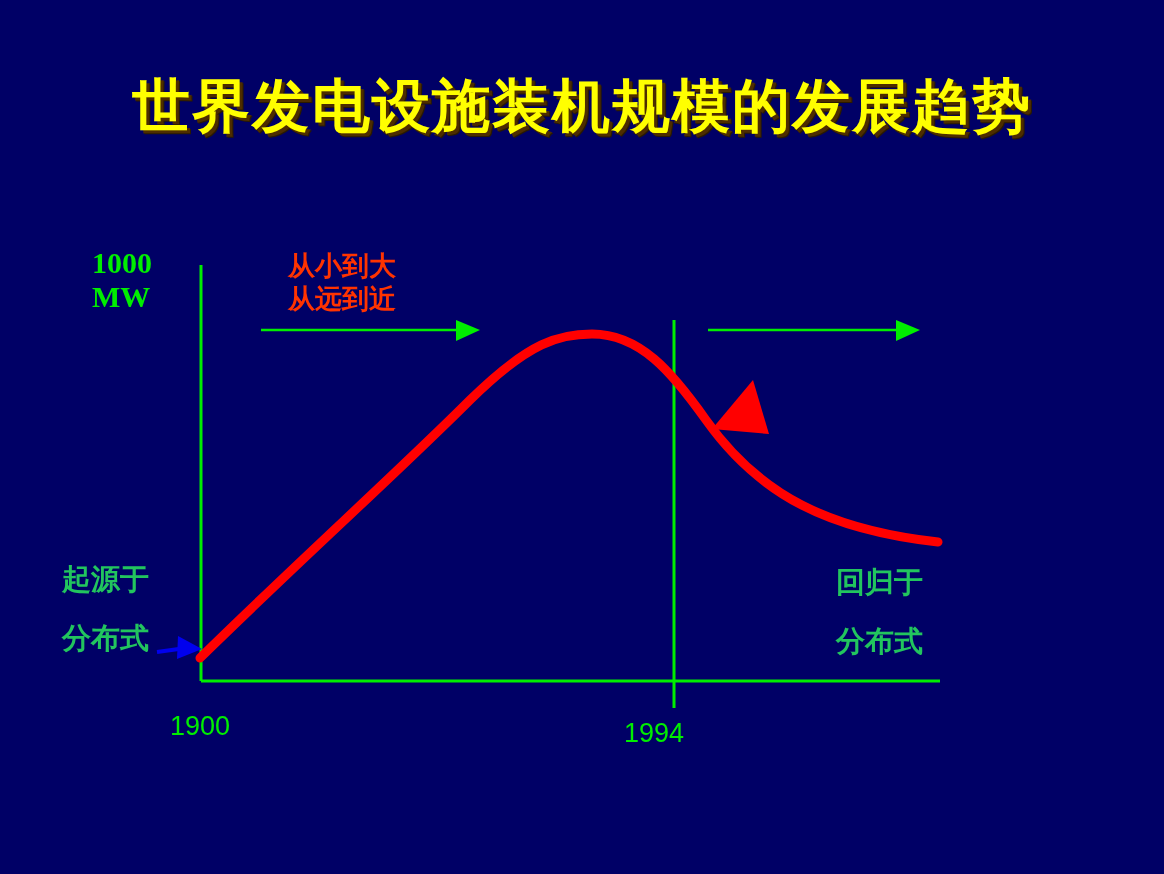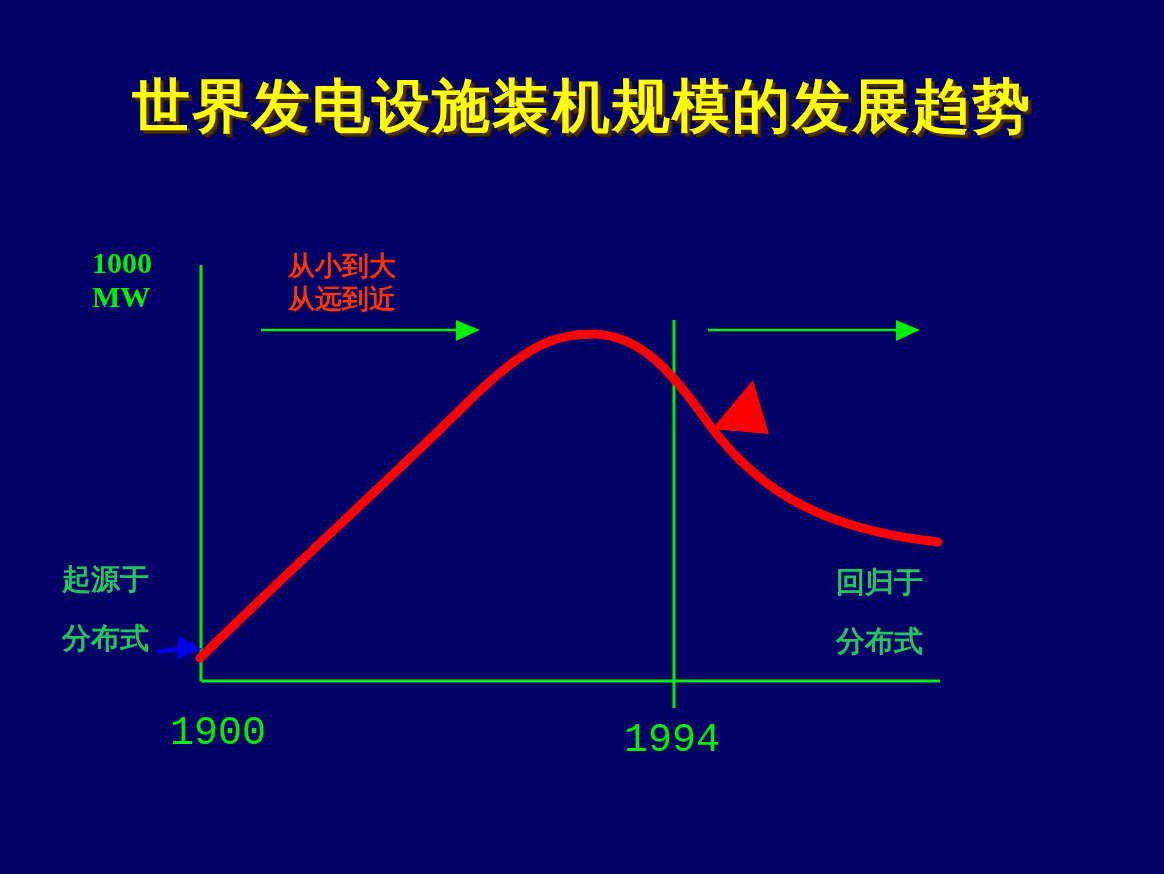--- a/index.html
+++ b/index.html
@@ -48,23 +48,23 @@
     color: #00EE00;
     font-family: Liberation Serif, serif;
     font-weight: bold;
     font-size: 30px;
     line-height: 1.12;
     white-space: nowrap;
   }
   .tick-label {
     position: absolute;
     color: #00EE00;
-    font-family: Liberation Mono, monospace;
+    font-family: Liberation Sans, sans-serif;
     font-weight: normal;
-    font-size: 40px;
+    font-size: 27px;
     white-space: nowrap;
     text-align: center;
   }
   .phase-note {
     position: absolute;
     color: #FF3300;
     font-family: "Liberation Sans", "DejaVu Sans", sans-serif;
     font-weight: bold;
     font-size: 27px;
     line-height: 1.22;

